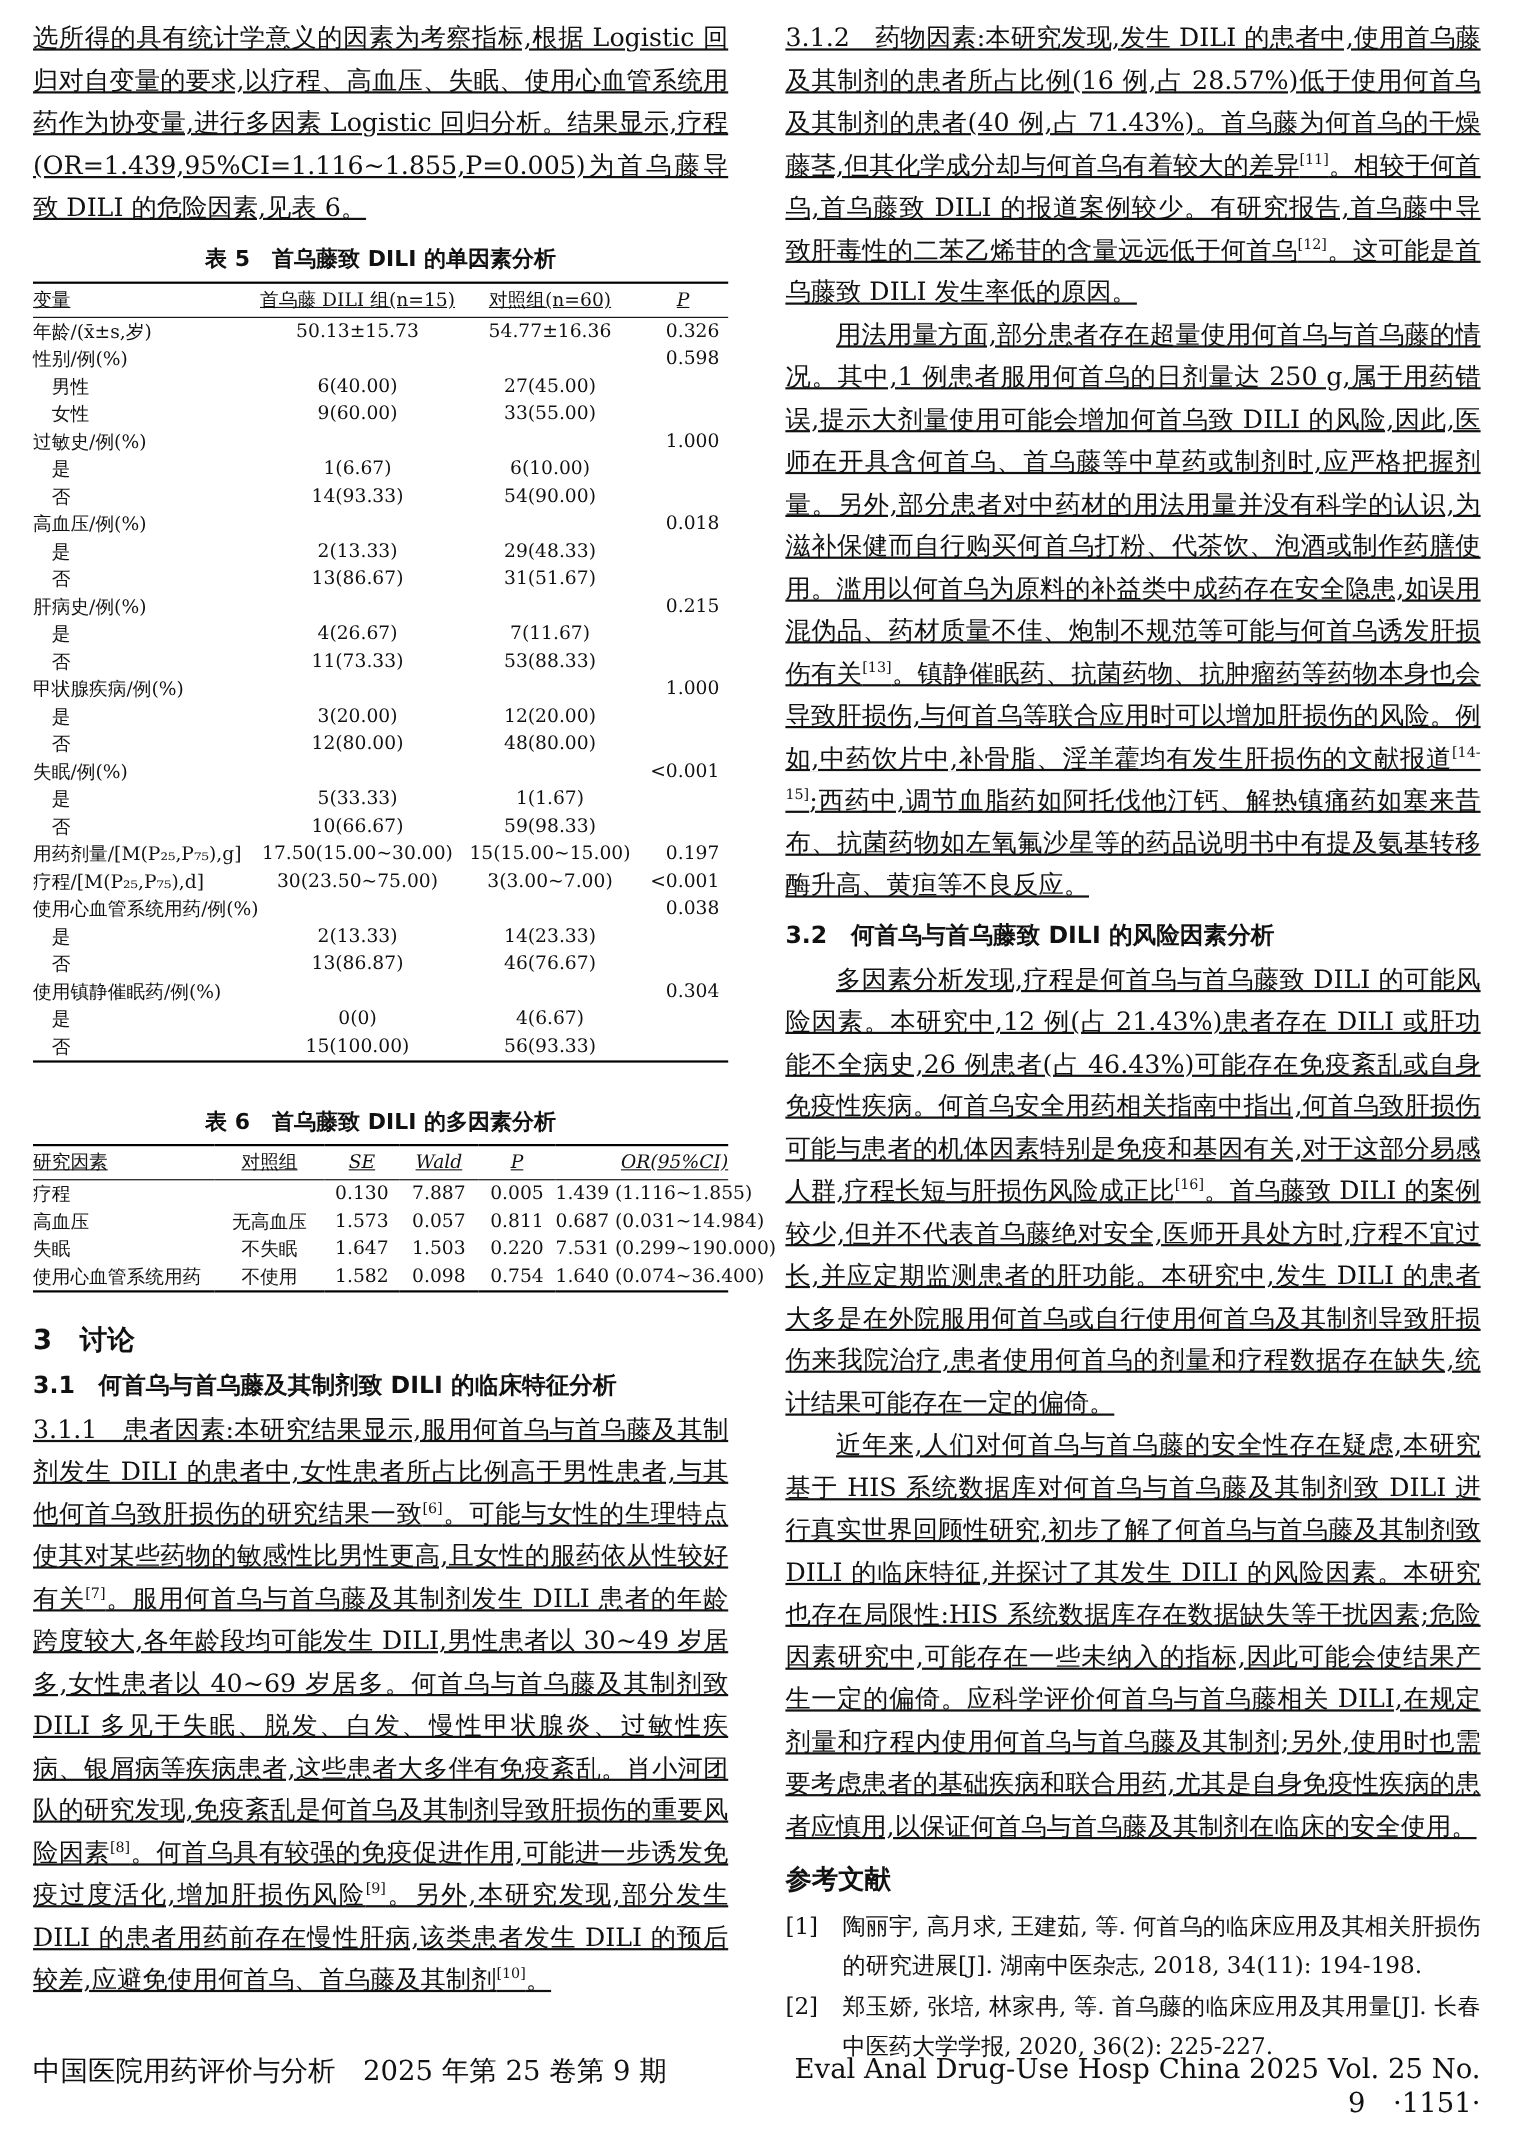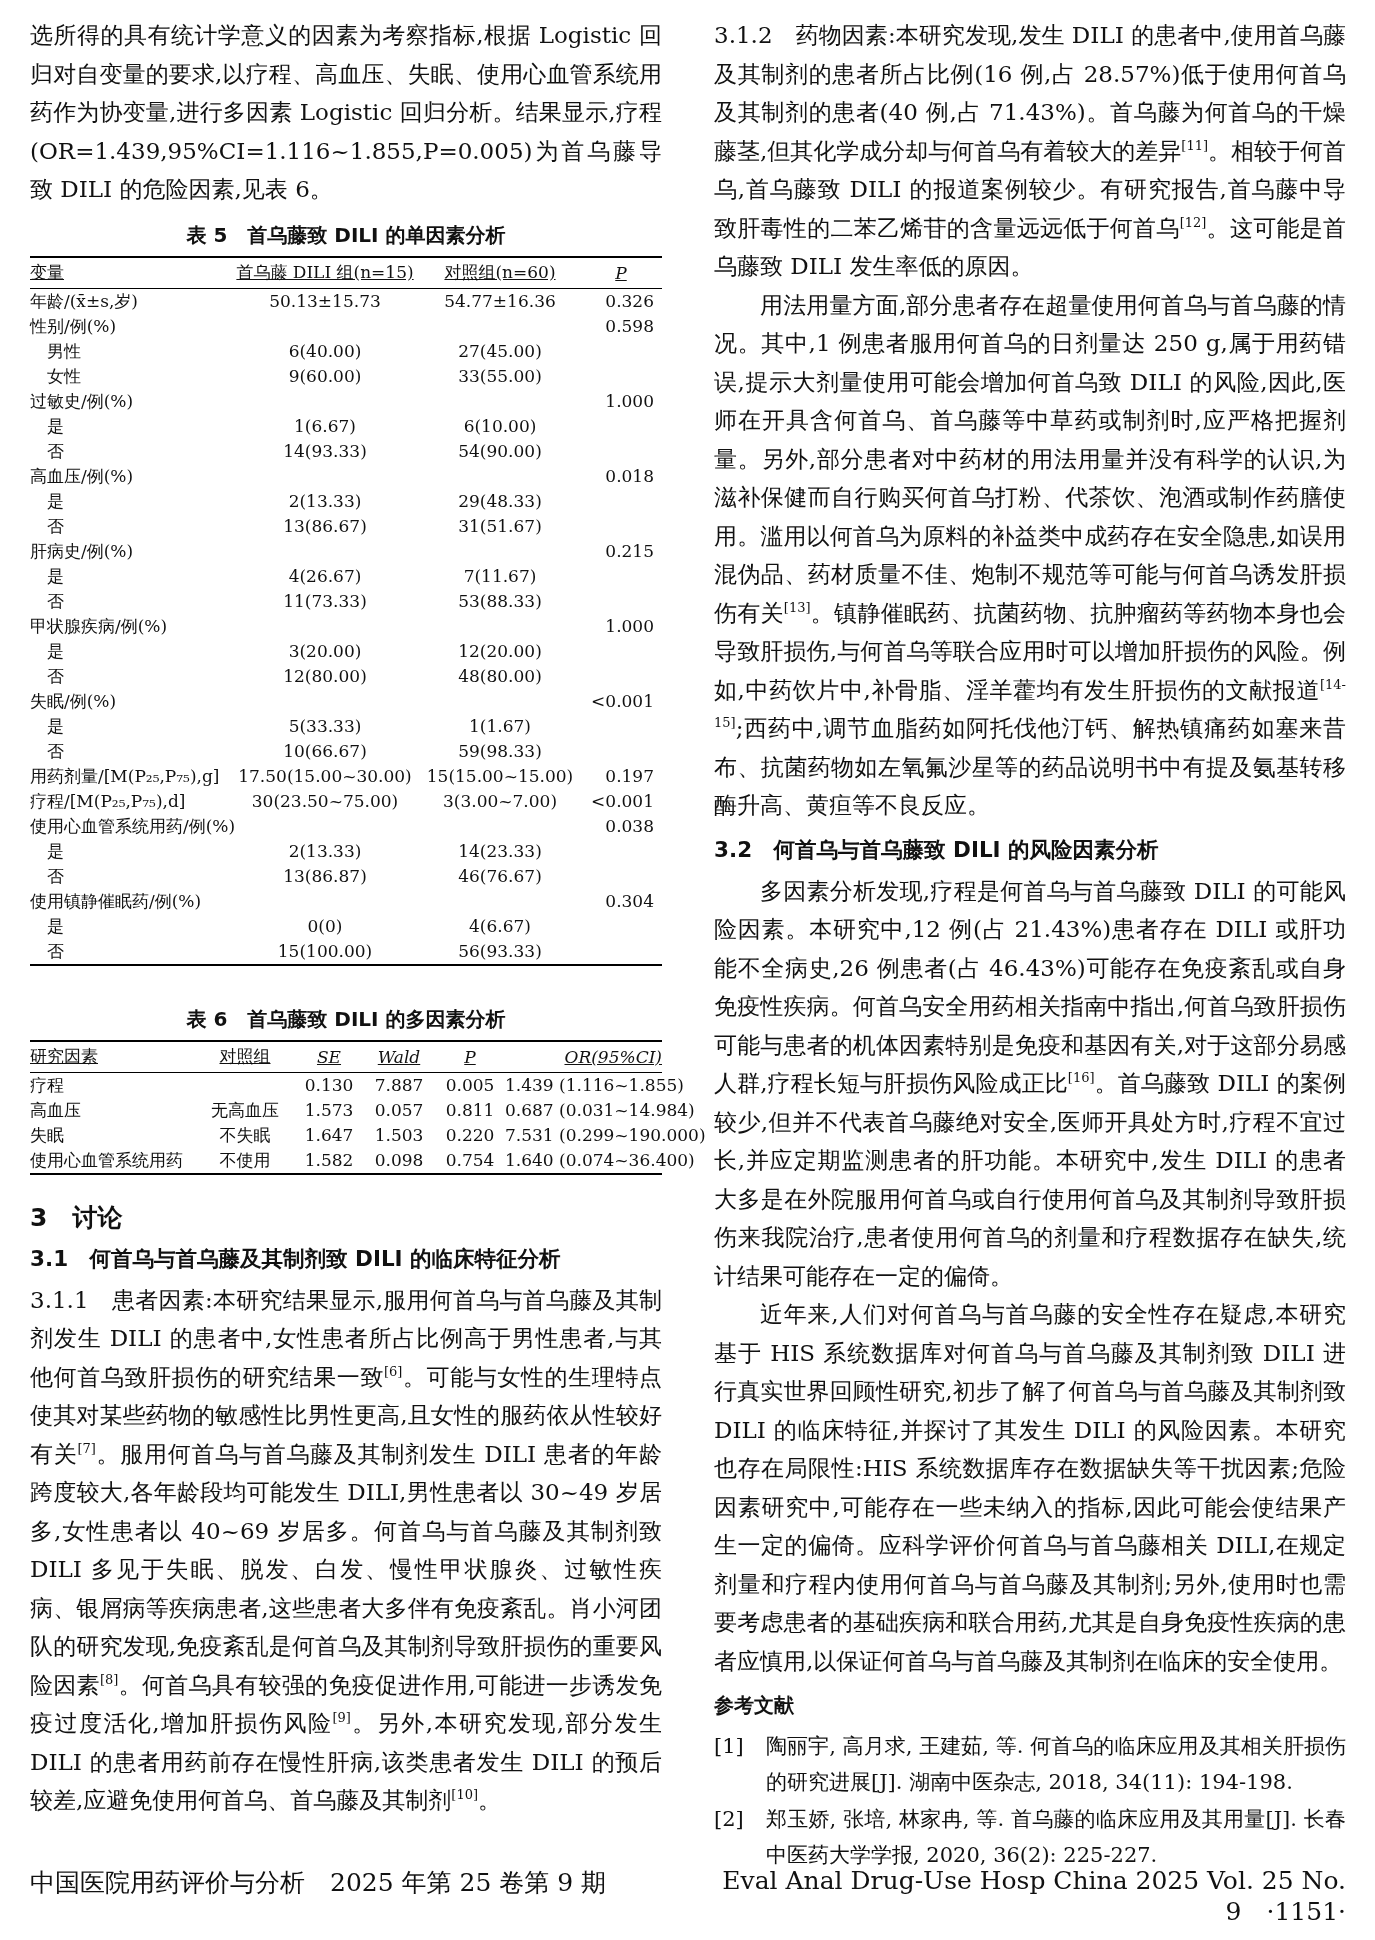--- a/index.html
+++ b/index.html
@@ -3,39 +3,39 @@
 <meta charset="utf-8">
 <style>
   html,body{margin:0;padding:0;}
   body{
     width:1375px;height:1940px;position:relative;background:#ffffff;color:#111;
     font-family:"DejaVu Serif","Liberation Serif",serif;
   }
   .col{position:absolute;top:16px;width:632px;}
   .col-left{left:30px;}
   .col-right{left:714px;}
-  p.body{font-size:23px;line-height:38.5px;text-align:justify;text-justify:inter-ideograph;text-align-last:left;margin:0;}
+  p.body{font-size:23px;line-height:38.5px;text-align:justify;text-justify:inter-ideograph;text-align-last:left;margin:0;text-decoration:underline;}
   p.ind{text-indent:2em;}
   sup{font-size:13px;line-height:0;}
   .tbl-title{font-family:"DejaVu Sans","Liberation Sans",sans-serif;font-weight:bold;font-size:20px;text-align:center;margin:13px 0 7px 0;}
   table{width:100%;border-collapse:collapse;font-size:17px;table-layout:fixed;}
   table.t5,table.t6{border-top:2.5px solid #000;border-bottom:2.5px solid #000;}
   thead tr{border-bottom:1.5px solid #000;text-decoration:underline;}
   th,td{padding:0;font-weight:normal;white-space:nowrap;overflow:visible;}
   .t5 td,.t6 td{height:25px;}
   .t5 th,.t6 th{height:30px;}
   .t5 .w-lbl{width:200px;} .t5 .w-g1{width:190px;} .t5 .w-g2{width:160px;} .t5 .w-p{width:82px;}
   .t6 .w-f{width:165px;} .t6 .w-c{width:100px;} .t6 .w-se{width:68px;} .t6 .w-w{width:72px;} .t6 .w-pp{width:70px;} .t6 .w-or{width:157px;}
   .al{text-align:left;} .ac{text-align:center;} .ar{text-align:right;padding-right:8px;}
   .arr{text-align:right;}
   td.sub{padding-left:1em;}
   .it{font-style:italic;}
   h2.sec{font-family:"DejaVu Sans","Liberation Sans",sans-serif;font-size:25px;margin:26px 0 10px 0;}
   h3.sec{font-family:"DejaVu Sans","Liberation Sans",sans-serif;font-size:21.5px;margin:10px 0 8px 0;}
-  h3.refs-h{font-family:"DejaVu Sans","Liberation Sans",sans-serif;font-size:20px;margin:12px 0 10px 0;}
+  h3.refs-h{font-family:"DejaVu Sans","Liberation Sans",sans-serif;font-size:24px;margin:12px 0 10px 0;}
   .ref{display:flex;font-size:21px;line-height:35.5px;margin-top:2px;}
   .ref-num{width:52px;flex:0 0 52px;}
   .ref-text{flex:1;text-align:justify;text-align-last:left;}
   .footer{position:absolute;top:1866px;font-size:25px;}
   .footer-left{left:30px;}
   .footer-right{left:714px;width:632px;text-align:right;}
 </style>
 </head>
 <body>
 

